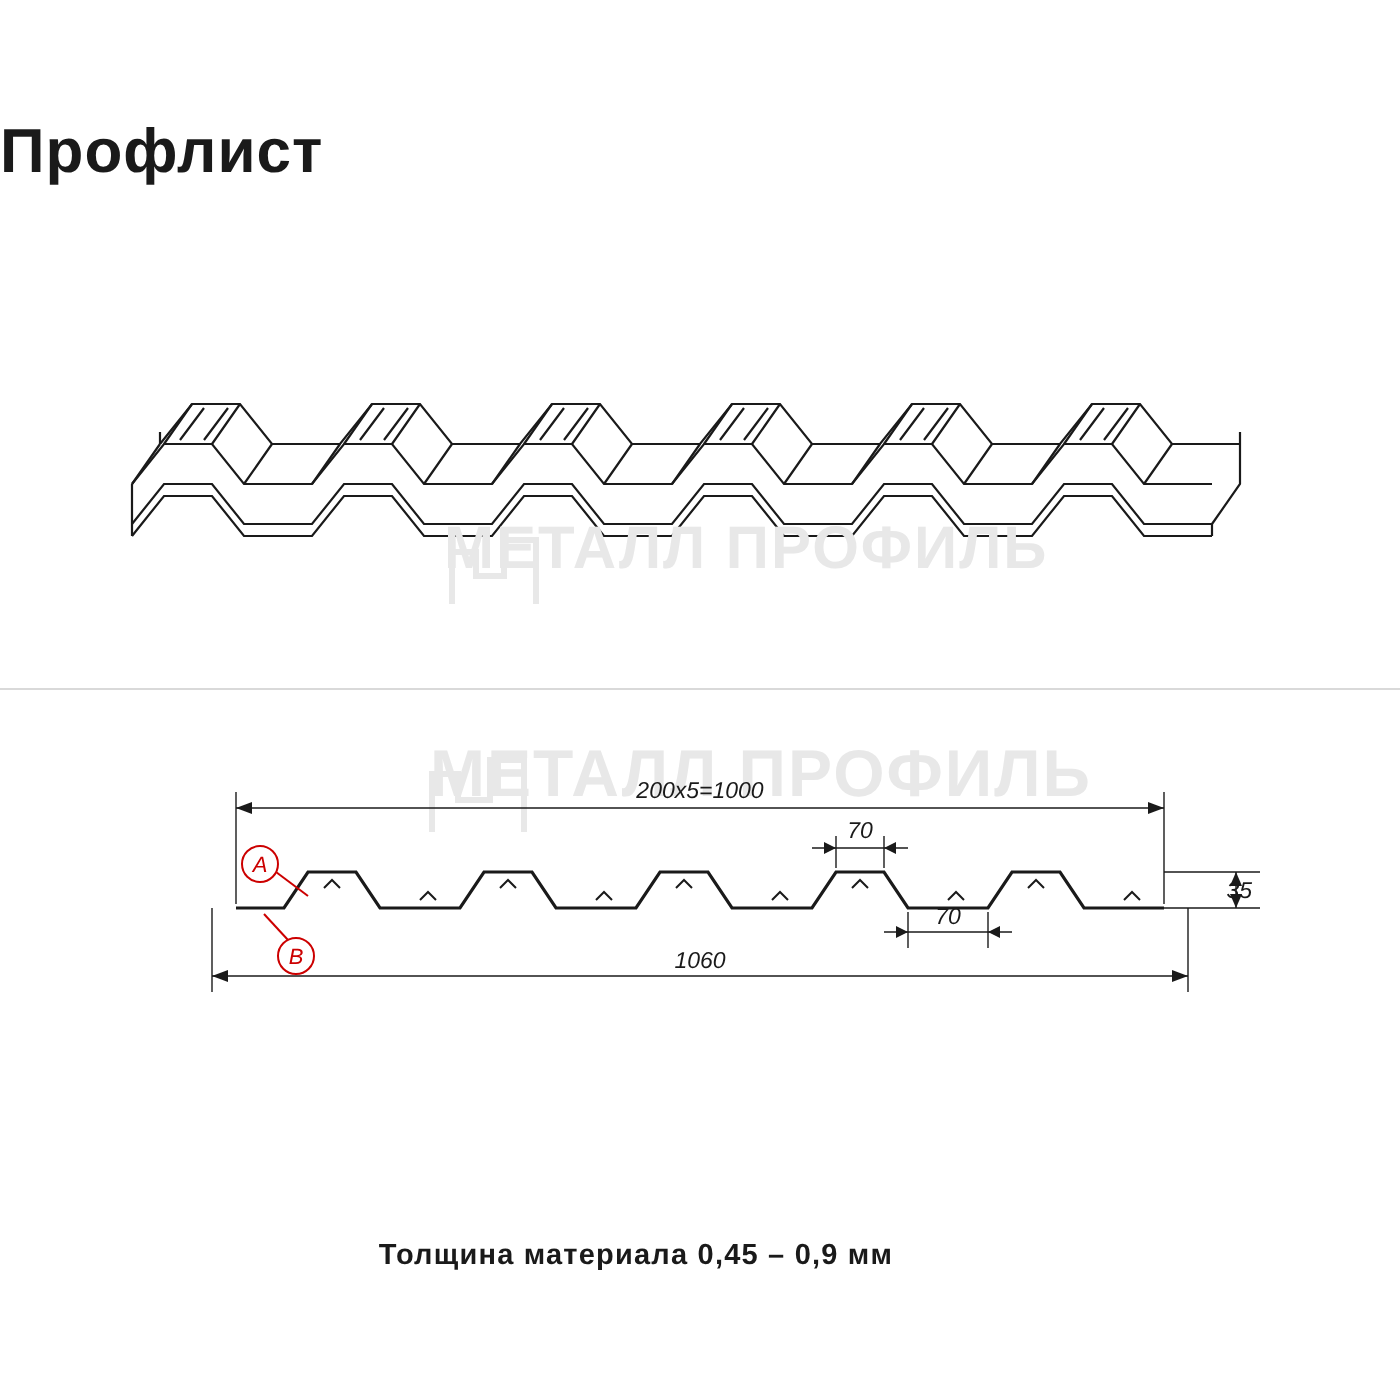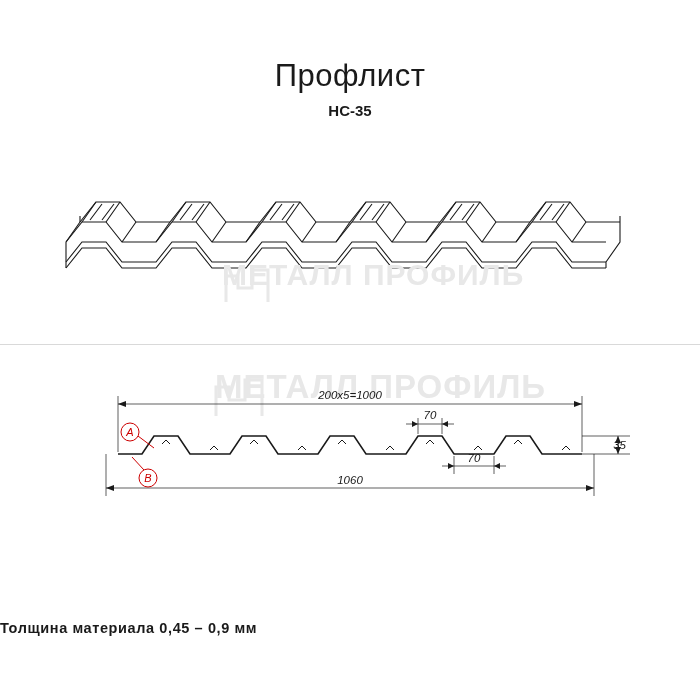--- a/index.html
+++ b/index.html
@@ -18,23 +18,23 @@
   .page {
     position: relative;
     width: 700px;
     height: 700px;
   }
   .title {
     position: absolute;
     top: 58px;
     left: 0;
     width: 700px;
-    text-align: center;
+    text-align: left;
     font-size: 31px;
-    font-weight: normal;
+    font-weight: bold;
     letter-spacing: 0.5px;
     color: #1a1a1a;
   }
   .subtitle {
     position: absolute;
     top: 102px;
     left: 0;
     width: 700px;
     text-align: center;
     font-size: 15px;
@@ -62,21 +62,21 @@
     left: 70px;
     width: 560px;
     height: 140px;
     font-style: italic;
   }
   .footer {
     position: absolute;
     top: 620px;
     left: 0;
     width: 636px;
-    text-align: left;
+    text-align: center;
     font-size: 14.5px;
     font-weight: bold;
     letter-spacing: 0.6px;
     color: #1a1a1a;
   }
   .wm {
     position: absolute;
     pointer-events: none;
     user-select: none;
     color: #e8e8e8;
@@ -100,21 +100,20 @@
     position: absolute;
     pointer-events: none;
   }
 </style>
 </head>
 <body>
 
 <div class="page">
 
   <div class="title">Профлист</div>
-  <div class="subtitle">НС-35</div>
 
   <div class="iso-wrap">
     <svg width="580" height="130" viewBox="0 0 580 130">
       <g fill="none" stroke="#1a1a1a" stroke-width="1.1" stroke-linejoin="miter" stroke-linecap="butt">
 
         <path d="M20,42 L36,22 L60,22 L76,42 L110,42 L126,22 L150,22 L166,42 L200,42 L216,22 L240,22 L256,42 L290,42 L306,22 L330,22 L346,42 L380,42 L396,22 L420,22 L436,42 L470,42 L486,22 L510,22 L526,42 L560,42"></path>
 
         <path d="M6,62 L22,42 L46,42 L62,62 L96,62 L112,42 L136,42 L152,62 L186,62 L202,42 L226,42 L242,62 L276,62 L292,42 L316,42 L332,62 L366,62 L382,42 L406,42 L422,62 L456,62 L472,42 L496,42 L512,62 L546,62"></path>
 
         <path d="M6,82 L22,62 L46,62 L62,82 L96,82 L112,62 L136,62 L152,82 L186,82 L202,62 L226,62 L242,82 L276,82 L292,62 L316,62 L332,82 L366,82 L382,62 L406,62 L422,82 L456,82 L472,62 L496,62 L512,82 L546,82"></path>

